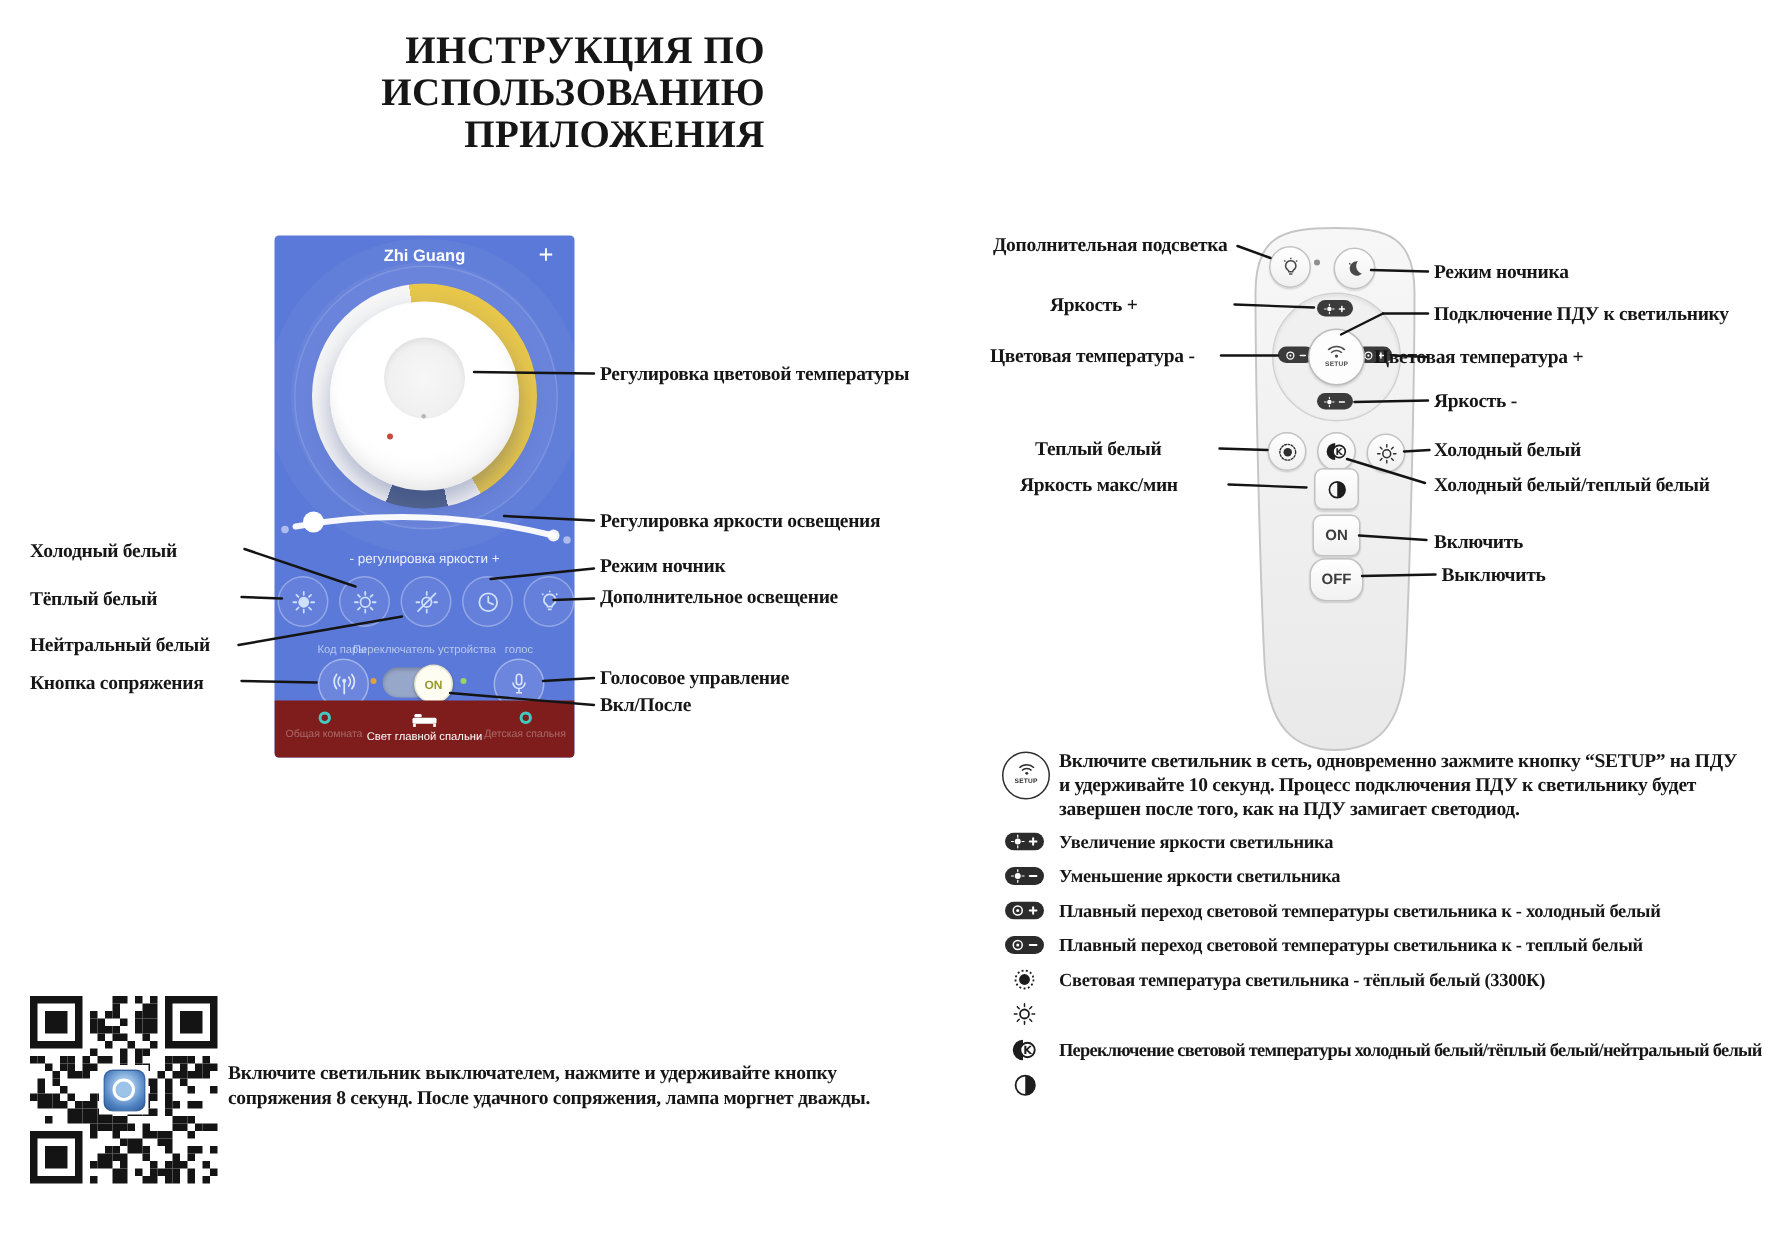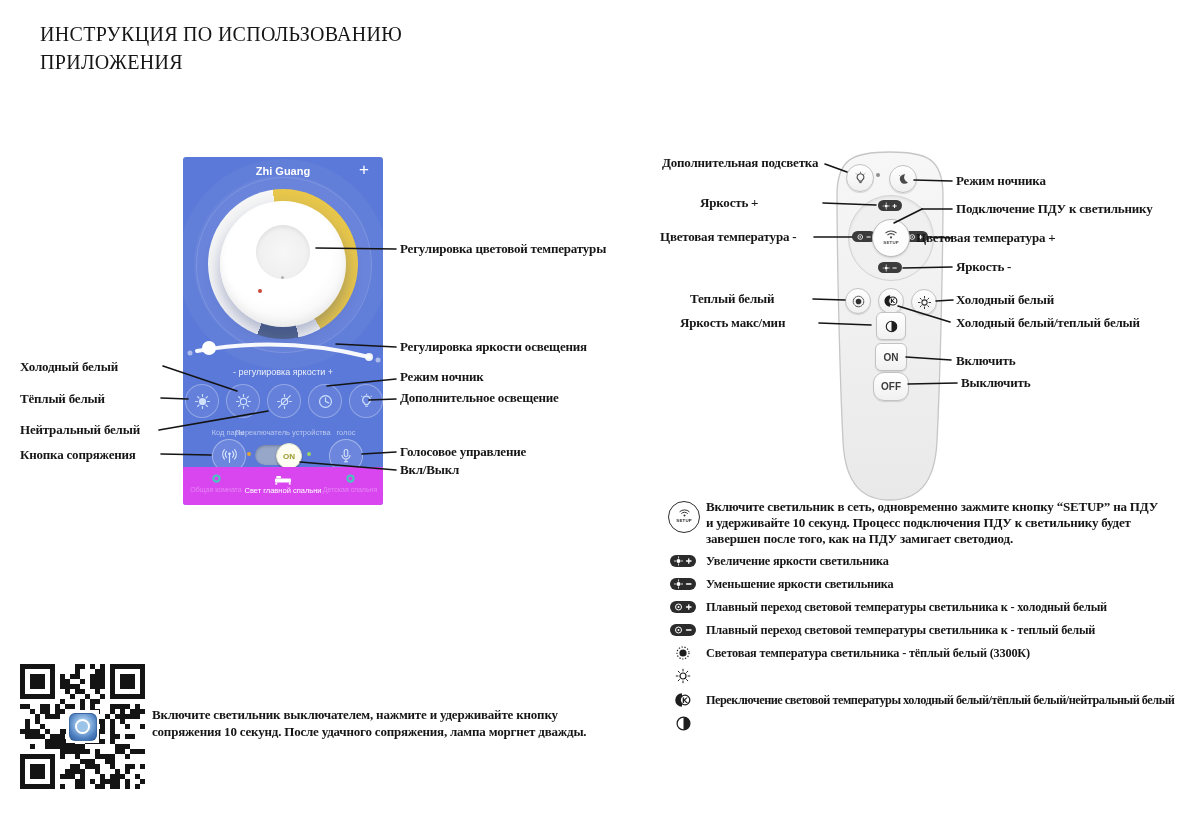--- a/index.html
+++ b/index.html
@@ -1,18 +1,18 @@
 <!DOCTYPE html>
 <html><head>
 <meta charset="utf-8">
 <style>
   html,body{margin:0;padding:0;background:#fff}
   #canvas{position:relative;width:1180px;height:825px;background:#ffffff;overflow:hidden;
           font-family:"Liberation Serif","DejaVu Serif",serif;color:#151515}
-  .title{position:absolute;font-weight:400;font-size:20px;letter-spacing:.3px;text-align:left;line-height:28px;color:#161616}
+  .title{position:absolute;font-weight:700;font-size:26px;letter-spacing:.3px;text-align:right;line-height:28px;color:#161616}
   .ann{position:absolute;font-weight:700;font-size:13px;letter-spacing:-.2px;line-height:16px;white-space:nowrap;color:#161616}
   .tr{text-align:left}
   
   .app{position:absolute;left:183px;top:157px;width:200px;height:348px;background:#5b79d8;border-radius:3px;
        overflow:hidden;font-family:"Liberation Sans","DejaVu Sans",sans-serif}
   .halo{position:absolute;border-radius:50%;border:1px solid rgba(255,255,255,.14)}
   .ring{position:absolute;left:25px;top:32px;width:150px;height:150px;border-radius:50%;
         background:conic-gradient(from 0deg,#e8c74b 0 150deg,#f6f6f6 150deg 168deg,#55678e 168deg 200deg,#f6f6f6 200deg 352deg,#e8c74b 352deg 360deg);
         box-shadow:0 0 0 14px rgba(255,255,255,.05),0 0 0 30px rgba(255,255,255,.04)}
   .knob{position:absolute;left:37px;top:44px;width:126px;height:126px;border-radius:50%;
@@ -22,21 +22,21 @@
         background:radial-gradient(#f7f7f7,#ececec);box-shadow:inset 0 2px 4px rgba(0,0,0,.07)}
   .dotg{position:absolute;left:98px;top:119px;width:3px;height:3px;border-radius:50%;background:#b5b5b5}
   .dotr{position:absolute;left:75px;top:132px;width:4px;height:4px;border-radius:50%;background:#c64a3a}
   .app-ic{position:absolute;top:227px;width:32px;height:32px;border-radius:50%;
           border:1px solid rgba(255,255,255,.30);background:rgba(255,255,255,.06);
           display:flex;align-items:center;justify-content:center}
   .app-sm{position:absolute;font-size:7.5px;color:rgba(212,222,247,.78);text-align:center;white-space:nowrap}
   .ctl{position:absolute;top:282px;width:32px;height:32px;border-radius:50%;
        border:1px solid rgba(255,255,255,.38);background:rgba(255,255,255,.10);
        display:flex;align-items:center;justify-content:center}
-  .bar{position:absolute;left:0;top:310px;width:200px;height:52px;background:#d946ef}
+  .bar{position:absolute;left:0;top:310px;width:200px;height:52px;background:#7f1d1d}
   .bar-lb{position:absolute;font-size:7px;text-align:center;white-space:nowrap}
   
   .btn-c{position:absolute;border-radius:50%;background:linear-gradient(#ffffff,#f0f0f0);
          border:1px solid #c2c2c2;display:flex;align-items:center;justify-content:center;
          box-shadow:0 1px 1px rgba(0,0,0,.13)}
   .btn-s{position:absolute;background:linear-gradient(#ffffff,#f1f1f1);border:1px solid #c2c2c2;border-radius:6px;
          display:flex;align-items:center;justify-content:center;box-shadow:0 1px 1px rgba(0,0,0,.13);
          font-family:"Liberation Sans","DejaVu Sans",sans-serif;font-weight:700;color:#3b3b3b}
   .pad{position:absolute;left:848px;top:195px;width:84px;height:84px;border-radius:50%;
        background:#f0f0f0;border:1px solid #d2d2d2;box-shadow:inset 0 1px 3px rgba(0,0,0,.08)}
@@ -202,21 +202,21 @@
         <div class="bar-lb" style="left:137px;top:19px;width:60px;color:rgba(255,255,255,.32)">Детская спальня</div>
       </div>
     </div>
   </div>
 
   <div class="ann" style="left:400px;top:241px">Регулировка цветовой температуры</div>
   <div class="ann" style="left:400px;top:339px">Регулировка яркости освещения</div>
   <div class="ann" style="left:400px;top:369px">Режим ночник</div>
   <div class="ann" style="left:400px;top:390px">Дополнительное освещение</div>
   <div class="ann" style="left:400px;top:444px">Голосовое управление</div>
-  <div class="ann" style="left:400px;top:462px">Вкл/Выкл</div>
+  <div class="ann" style="left:400px;top:462px">Вкл/После</div>
   <div class="ann tr" style="left:20px;top:359px;width:140px">Холодный белый</div>
   <div class="ann tr" style="left:20px;top:391px;width:138px">Тёплый белый</div>
   <div class="ann tr" style="left:20px;top:422px;width:136px">Нейтральный белый</div>
   <div class="ann tr" style="left:20px;top:447px;width:138px">Кнопка сопряжения</div>
 
   <div class="qr">
       <div class="qm" style="left: 55px; top: 0px; width: 5px; height: 5px;"></div>
       <div class="qm" style="left: 60px; top: 0px; width: 5px; height: 5px;"></div>
       <div class="qm" style="left: 70px; top: 0px; width: 5px; height: 5px;"></div>
       <div class="qm" style="left: 80px; top: 0px; width: 5px; height: 5px;"></div>
@@ -429,21 +429,21 @@
       <div class="qf" style="left: 90px; top: 0px;"></div>
       <div class="qf" style="left: 0px; top: 90px;"></div>
       <div class="qr-ic">
         <div class="qr-app">
           <i></i>
         </div>
       </div>
     </div>
 
   <div class="para" style="left:152px;top:706px">Включите светильник выключателем, нажмите и удерживайте кнопку
-сопряжения 10 секунд. После удачного сопряжения, лампа моргнет дважды.</div>
+сопряжения 8 секунд. После удачного сопряжения, лампа моргнет дважды.</div>
 
   <svg style="position:absolute;left:820px;top:148px" width="130" height="356" viewBox="0 0 130 356">
     <defs>
       <linearGradient id="rg" x1="0" y1="0" x2="0" y2="1">
         <stop offset="0" stop-color="#f7f7f7"></stop>
           <stop offset="1" stop-color="#e9e9e9"></stop>
       </linearGradient>
     </defs>
     <path d="M17 47 C17 10 34 4 70 4 C106 4 123 10 123 47 C123 110 120 235 117 293 C115 338 96 352 70 352 C44 352 25 338 23 293 C20 235 17 110 17 47 Z" fill="url(#rg)" stroke="#c6c6c6" stroke-width="1.3"></path>
   </svg>

